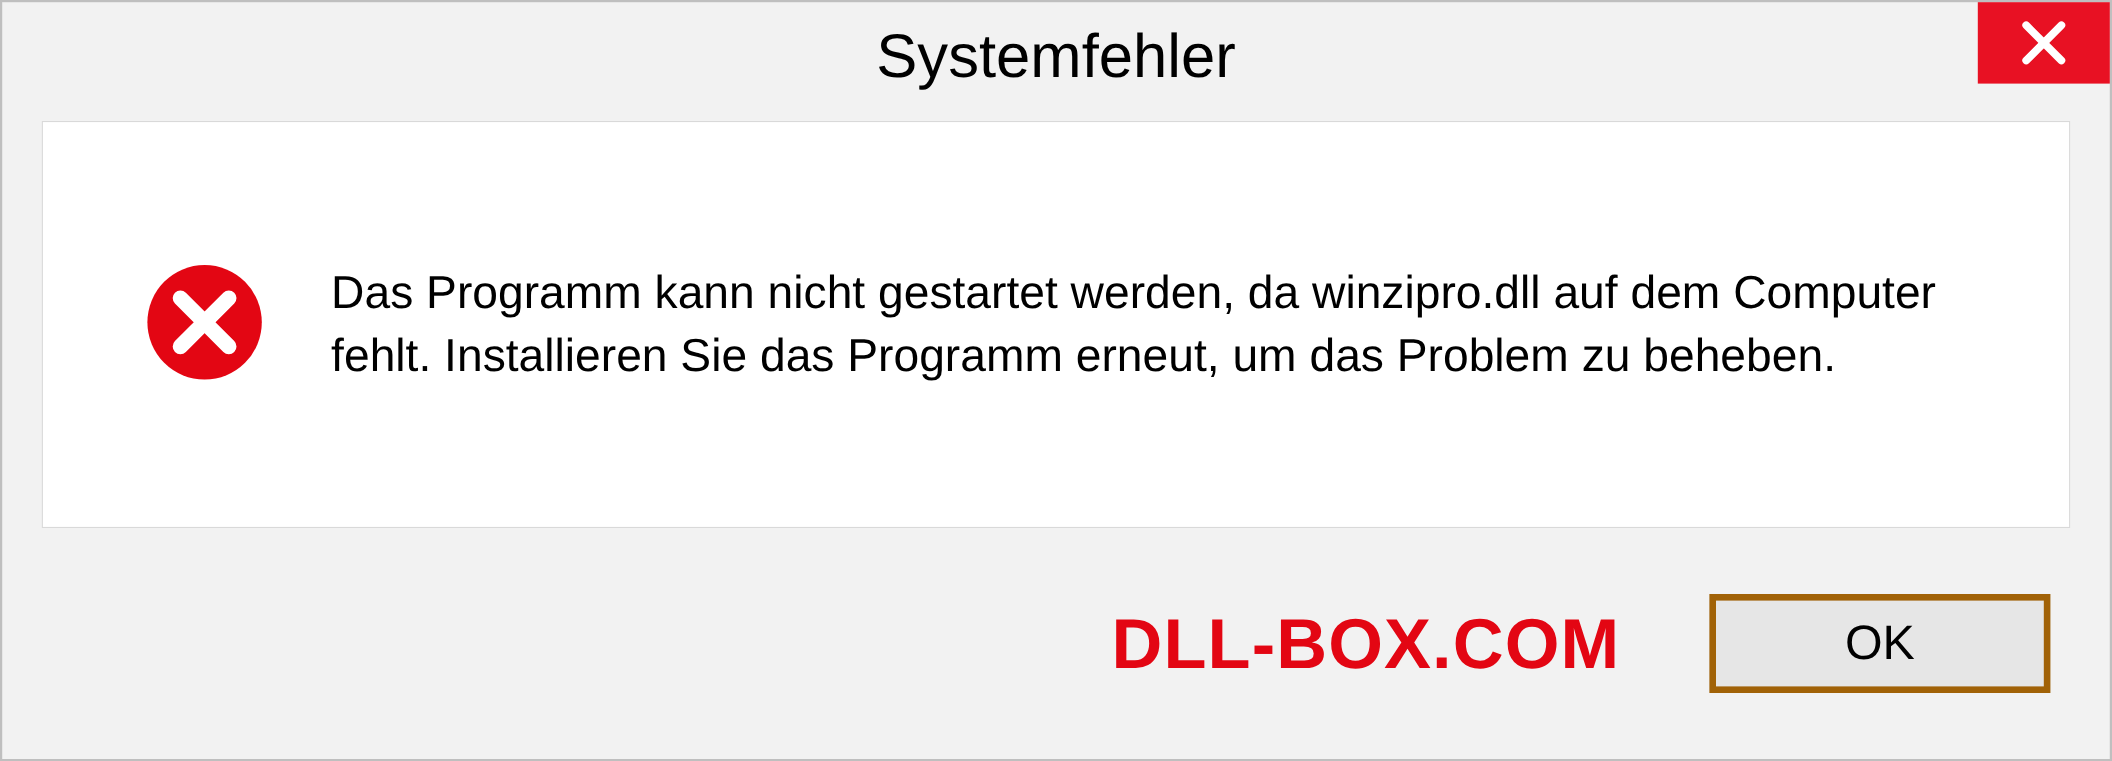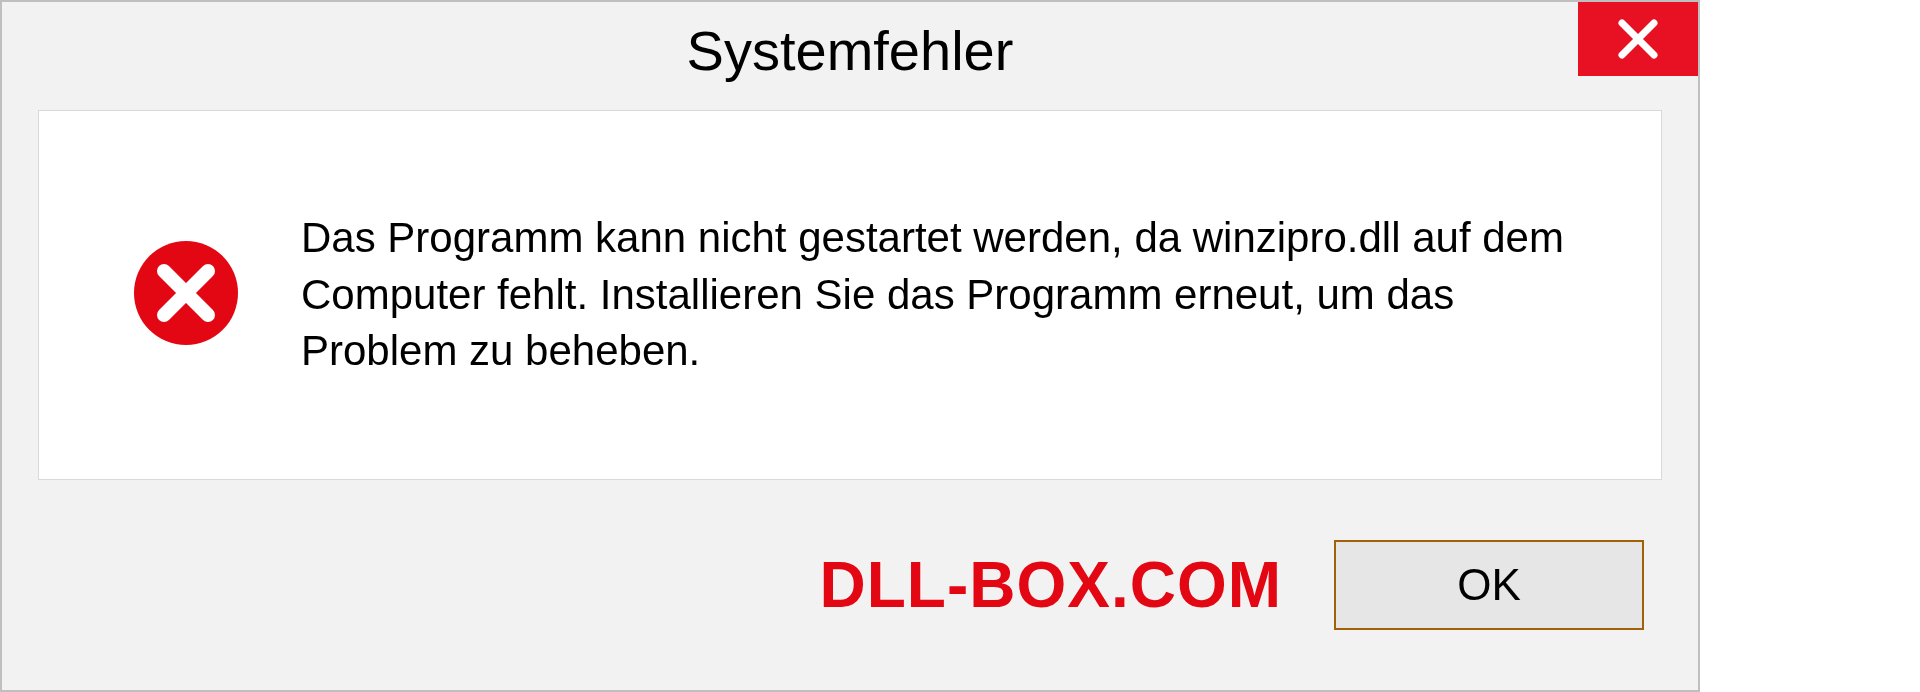--- a/index.html
+++ b/index.html
@@ -4,21 +4,21 @@
 <style>
   * { box-sizing: border-box; margin: 0; padding: 0; }
   body {
     width: 1920px;
     height: 692px;
     font-family: "Segoe UI", Arial, sans-serif;
     background: #ffffff;
     overflow: hidden;
   }
   .dialog {
-    width: 1700px;
+    width: 1920px;
     height: 692px;
     background: #f2f2f2;
     border: 2px solid #bfbfbf;
     position: relative;
     display: flex;
     flex-direction: column;
   }
   .titlebar {
     height: 96px;
     display: flex;
@@ -63,35 +63,35 @@
     line-height: 1.35;
     color: #000000;
     font-weight: 400;
   }
   .footer {
     flex: 1;
     display: flex;
     align-items: center;
     justify-content: flex-end;
     padding: 0 54px 0 54px;
-    gap: 52px;
+    gap: 81px;
     position: relative;
   }
   .watermark {
     font-size: 64px;
     font-weight: 800;
     color: #e30613;
     letter-spacing: 1px;
     font-family: Arial, sans-serif;
   }
   .ok-btn {
     width: 310px;
     height: 90px;
     background: #e6e6e6;
-    border: 2px solid #a16207;
+    border: 6px solid #a16207;
     font-size: 44px;
     color: #000000;
     display: flex;
     align-items: center;
     justify-content: center;
     cursor: pointer;
     font-family: inherit;
   }
 </style>
 </head>

